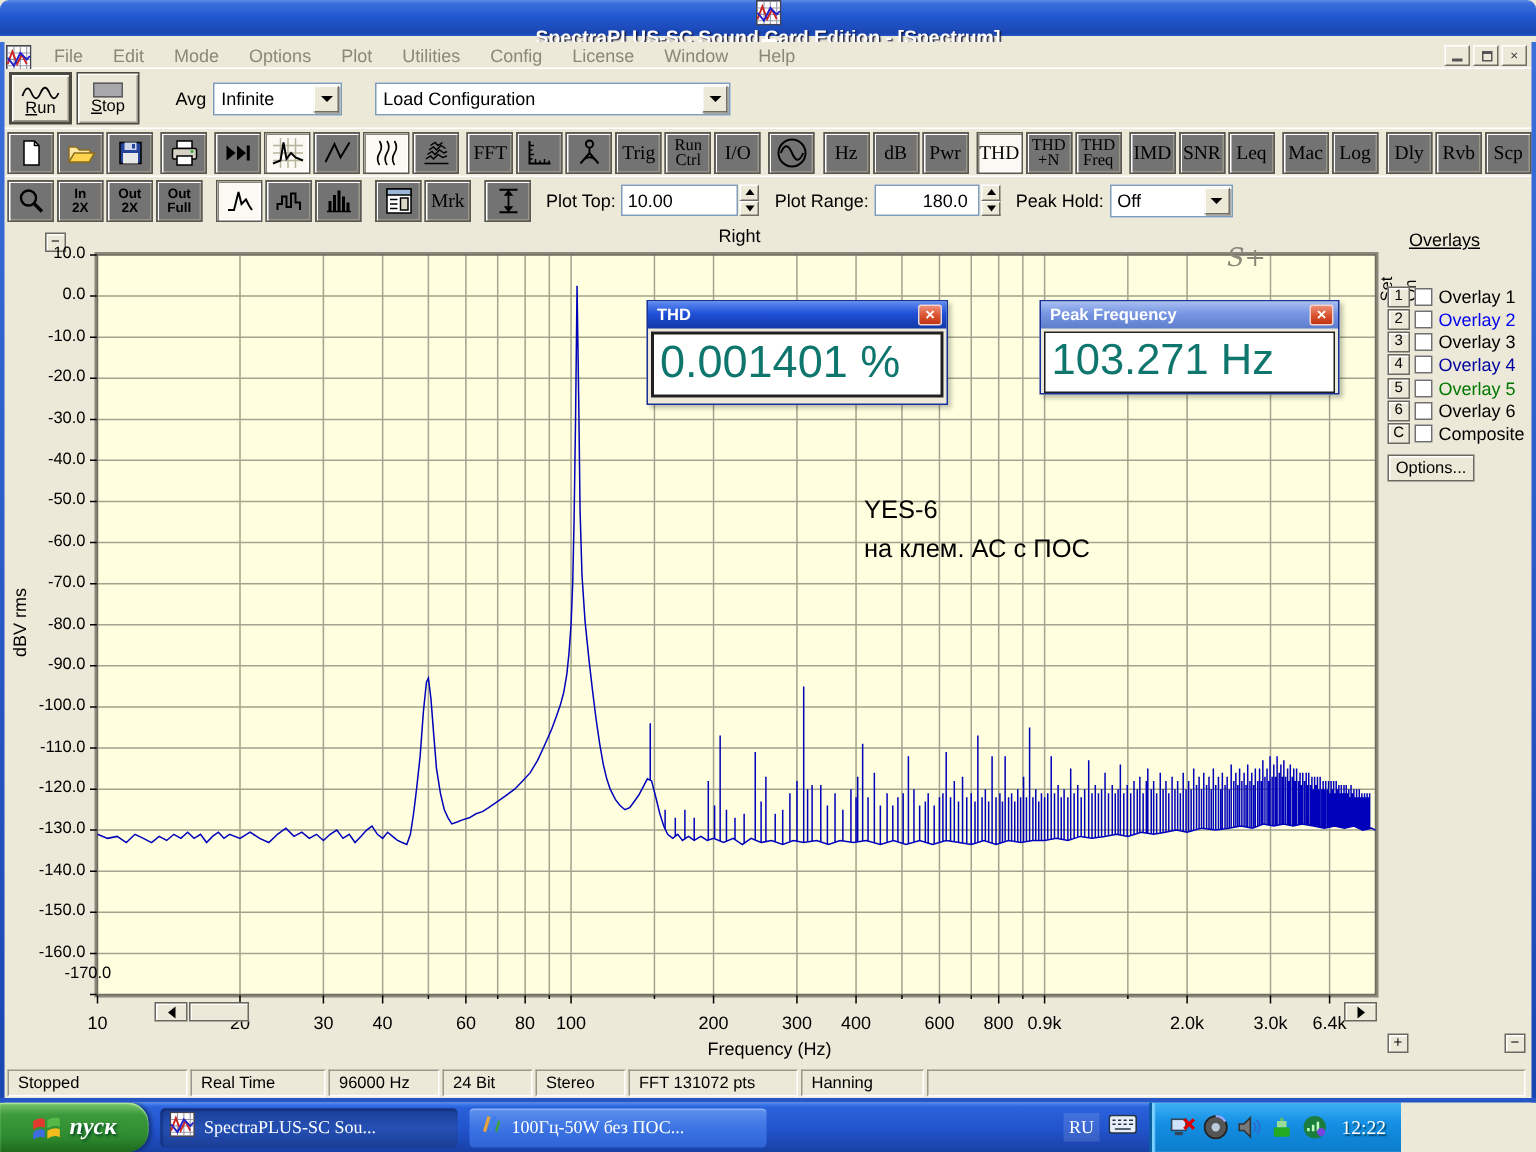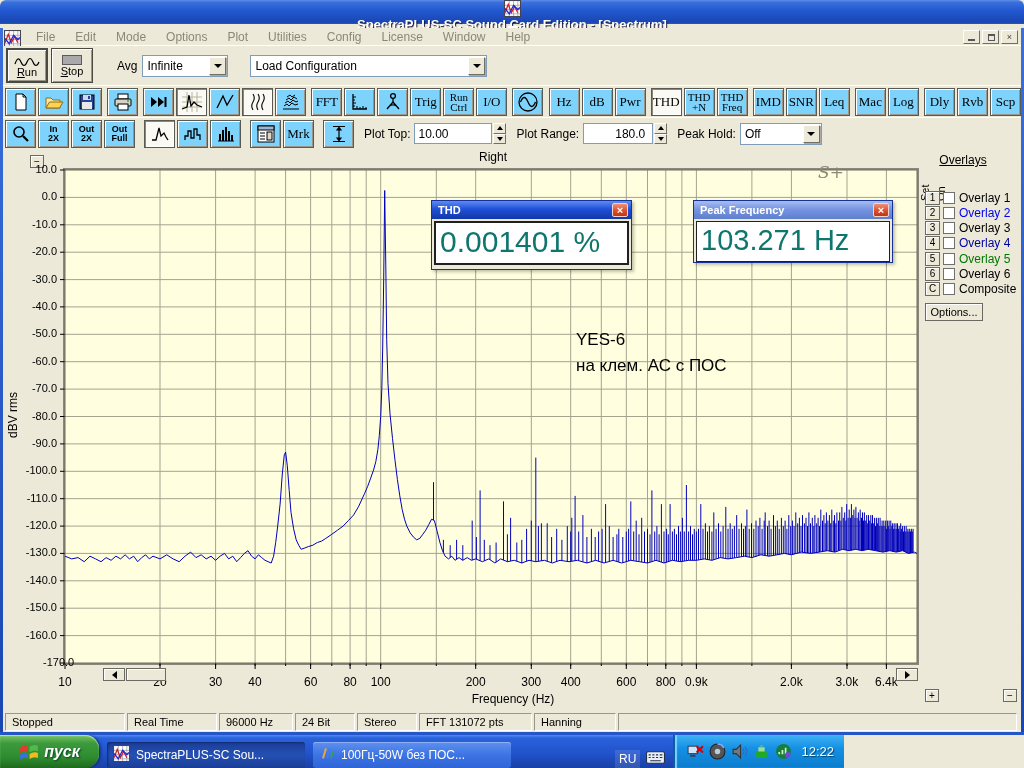--- a/index.html
+++ b/index.html
@@ -45,21 +45,21 @@
   .combo .cval { flex:1; font-size:12px; padding:0 4px; white-space:nowrap; overflow:hidden; }
   .combo .carr { width:17px; height:18px; margin-right:1px; background:#ECE9D8; border:1px solid #fff; border-right-color:#716F64; border-bottom-color:#716F64;
     box-shadow:1px 1px 0 #aaa; display:flex; align-items:center; justify-content:center; }
   .tri-dn { width:0; height:0; border-left:4px solid transparent; border-right:4px solid transparent; border-top:4px solid #000; }
   .tri-up-s { width:0; height:0; border-left:3px solid transparent; border-right:3px solid transparent; border-bottom:4px solid #000; }
   .tri-dn-s { width:0; height:0; border-left:3px solid transparent; border-right:3px solid transparent; border-top:4px solid #000; }
 
   .tbrow { position:absolute; left:3px; width:1018px; background:#ECE9D8; display:flex; align-items:center; border-top:1px solid #fff; }
   #toolbar2 { top:85px; height:32px; }
   #toolbar3 { top:117px; height:32px; }
-  .tbbtn { height:28px; min-width:31px; margin-left:2px; background:#7dd3fc; border:1px solid #5a5a52;
+  .tbbtn { height:28px; min-width:31px; margin-left:2px; background:#737373; border:1px solid #5a5a52;
     box-shadow:inset 1px 1px 0 #fff, inset -1px -1px 0 #9a978a; display:flex; align-items:center; justify-content:center; padding:0 2px; }
   .tbbtn.pressed { background:#FAF9F3; box-shadow:inset 1px 1px 0 #8a887a, inset -1px -1px 0 #fff; }
   .tbicon svg { display:block; }
   .tbtext { font-family:"Liberation Serif", serif; font-size:13px; line-height:12px; color:#000; white-space:pre-line; text-align:center; }
   .tbtext.multi { font-size:11px; line-height:10px; }
   .tbtext.small { font-family:"Liberation Sans", sans-serif; font-size:9px; line-height:9px; font-weight:bold; }
   .tbsep { width:7px; height:28px; }
   .fieldlbl { font-size:12px; margin:0 4px 0 10px; }
   .numbox { height:21px; background:#fff; border:1px solid #7F9DB9; font-size:12px; padding:1px 3px; font-family:"Liberation Sans",sans-serif; }
   .spinner { width:13px; height:21px; display:flex; flex-direction:column; margin-left:1px; }
@@ -105,22 +105,22 @@
   .ov-lab { font-size:12px; margin-left:4px; white-space:nowrap; }
   #ov-options { position:absolute; left:0px; top:150px; width:58px; height:18px; background:#ECE9D8; border:1px solid #6a6a62;
     box-shadow:inset 1px 1px 0 #fff; font-size:11px; text-align:center; line-height:16px; }
 
   
   #statusbar { position:absolute; left:3px; top:712px; width:1018px; height:20px; background:#ECE9D8; display:flex; padding:1px 2px; }
   .spanel { border:1px solid #9a978a; border-right-color:#fff; border-bottom-color:#fff; font-size:11px; padding:2px 6px; margin-right:2px;
     white-space:nowrap; overflow:hidden; }
 
   
-  #taskbar { position:absolute; left:0; top:735px; width:844px; height:33px;
-    background:linear-gradient(180deg,#4E8CF5 0%,#2A62DC 9%,#2153CC 55%,#1941A5 100%); display:flex; align-items:flex-end; }
+  #taskbar { position:absolute; left:0; top:735px; width:934px; height:33px;
+    background:linear-gradient(180deg,#4E8CF5 0%,#2A62DC 9%,#2153CC 55%,#1941A5 100%); display:flex; align-items:center;font-family:Liberation Serif, serif; }
   #startbtn { width:99px; height:33px; border-radius:0 14px 14px 0;
     background:linear-gradient(180deg,#7BC76B 0%,#3C9A3C 25%,#2E8A2E 70%,#1E6A1E 100%);
     box-shadow:inset 0 1px 1px #b8e8a8, 2px 0 3px rgba(0,0,0,.4); display:flex; align-items:center; justify-content:center; }
   #startbtn .stext { color:#fff; font-size:16px; font-weight:bold; font-style:italic; margin-left:5px; text-shadow:1px 1px 2px #042; }
   .task { height:26px; width:198px; margin-left:8px; border-radius:3px; display:flex; align-items:center; padding:0 6px; }
   .task.active { background:linear-gradient(180deg,#1B3D96,#2450B4 50%,#1B3D96); box-shadow:inset 1px 1px 2px #102a70; }
   .task.inactive { background:linear-gradient(180deg,#5E90EE,#3C74E4 50%,#2F64D6); box-shadow:inset 0 1px 0 #8cb2f5; }
   .task .tlabel { color:#fff; font-size:12px; margin-left:6px; white-space:nowrap; overflow:hidden; }
   #lang { color:#fff; font-size:12px; margin-left:auto; padding:2px 4px; background:rgba(255,255,255,.12); }
   #kbd { margin:0 8px 0 6px; }
@@ -505,21 +505,21 @@
         <div class="ylab" style="top: 233.111px;">-70.0</div>
         <div class="ylab" style="top: 260.5px;">-80.0</div>
         <div class="ylab" style="top: 287.889px;">-90.0</div>
         <div class="ylab" style="top: 315.278px;">-100.0</div>
         <div class="ylab" style="top: 342.667px;">-110.0</div>
         <div class="ylab" style="top: 370.056px;">-120.0</div>
         <div class="ylab" style="top: 397.444px;">-130.0</div>
         <div class="ylab" style="top: 424.833px;">-140.0</div>
         <div class="ylab" style="top: 452.222px;">-150.0</div>
         <div class="ylab" style="top: 479.611px;">-160.0</div>
-        <div class="ylab" style="top: 507px; padding-left: 40px;">-170.0</div>
+        <div class="ylab" style="top: 494px; padding-left: 40px;">-170.0</div>
         <div class="xlab" style="left: 32px;">10</div>
         <div class="xlab" style="left: 127.028px;">20</div>
         <div class="xlab" style="left: 182.616px;">30</div>
         <div class="xlab" style="left: 222.056px;">40</div>
         <div class="xlab" style="left: 277.644px;">60</div>
         <div class="xlab" style="left: 317.084px;">80</div>
         <div class="xlab" style="left: 347.676px;">100</div>
         <div class="xlab" style="left: 442.704px;">200</div>
         <div class="xlab" style="left: 498.292px;">300</div>
         <div class="xlab" style="left: 537.732px;">400</div>

